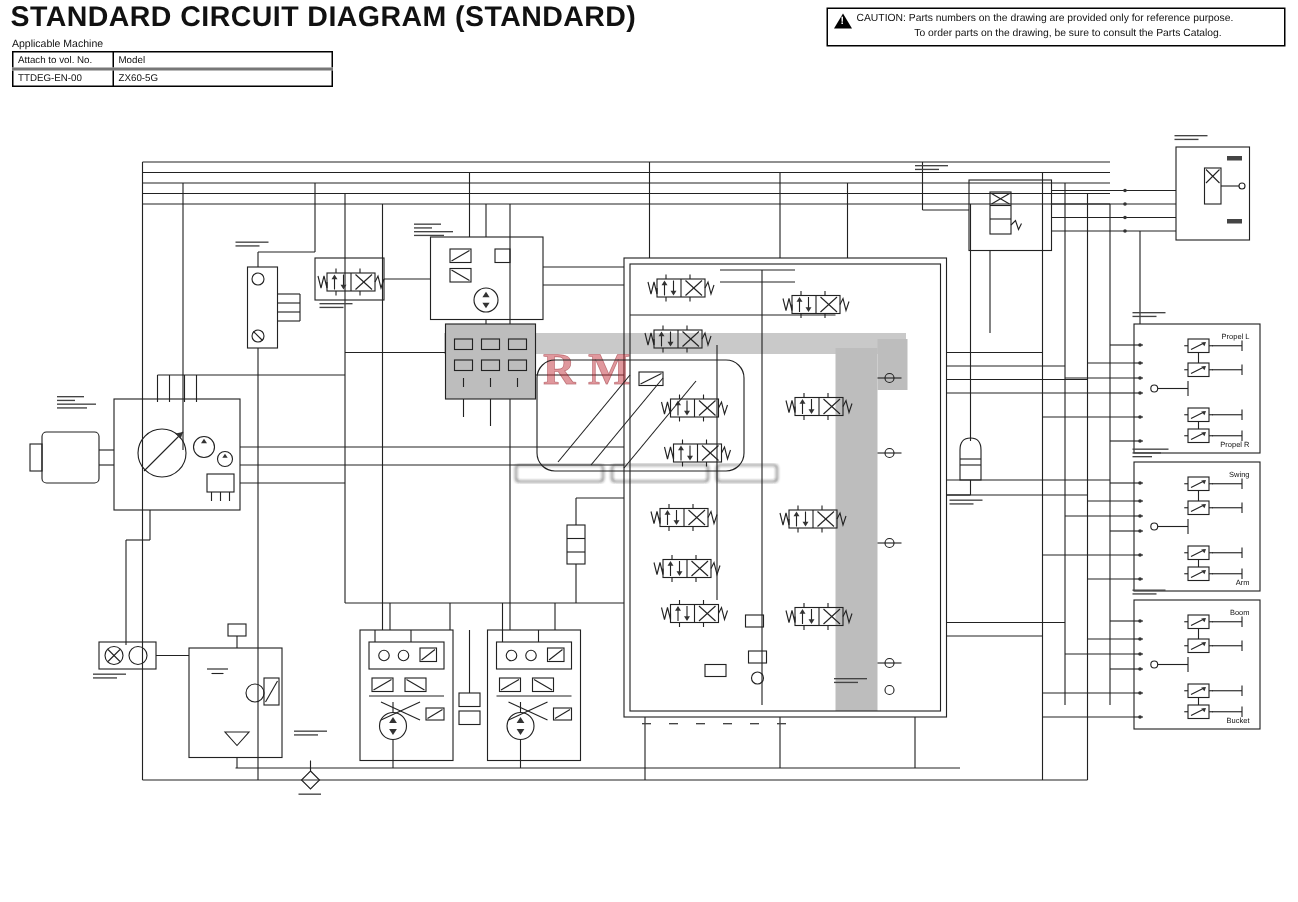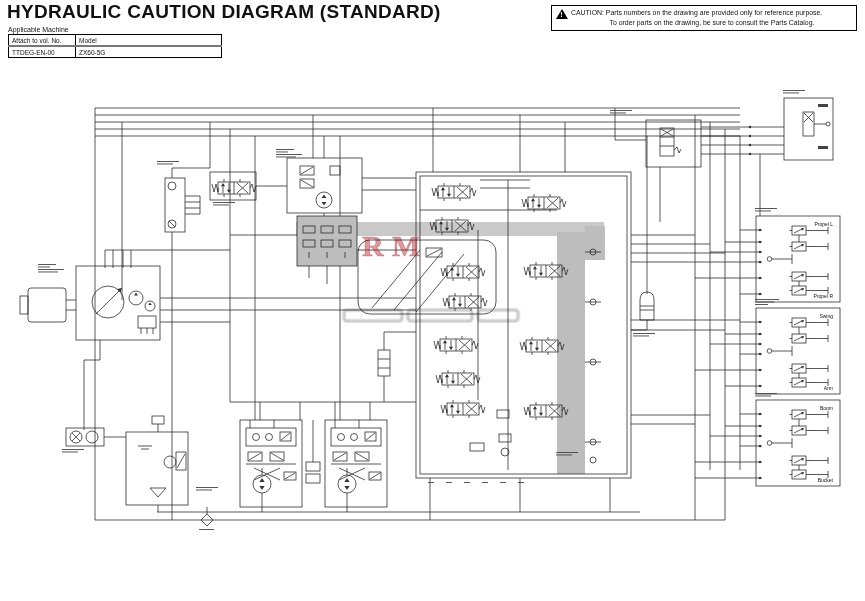--- a/index.html
+++ b/index.html
@@ -30,21 +30,21 @@
   svg text{stroke:none;}
   .lbl{font-family:"Liberation Sans",sans-serif;font-size:5px;fill:#111;}
   .wm{font-family:"Liberation Serif",serif;font-weight:bold;font-size:30px;
       fill:rgba(190,40,50,.48);stroke:rgba(130,10,20,.45);stroke-width:.5px;}
 </style>
 </head>
 <body>
 
 <div id="page">
 
-  <div id="title">HYDRAULIC CAUTION DIAGRAM (STANDARD)</div>
+  <div id="title">STANDARD CIRCUIT DIAGRAM (STANDARD)</div>
   <div id="am-caption">Applicable Machine</div>
   <table id="am-table">
     <tbody>
         <tr class="hd">
       <td class="c1">Attach to vol. No.</td>
       <td>Model</td>
     </tr>
     <tr>
       <td class="c1">TTDEG-EN-00</td>
       <td>ZX60-5G</td>

